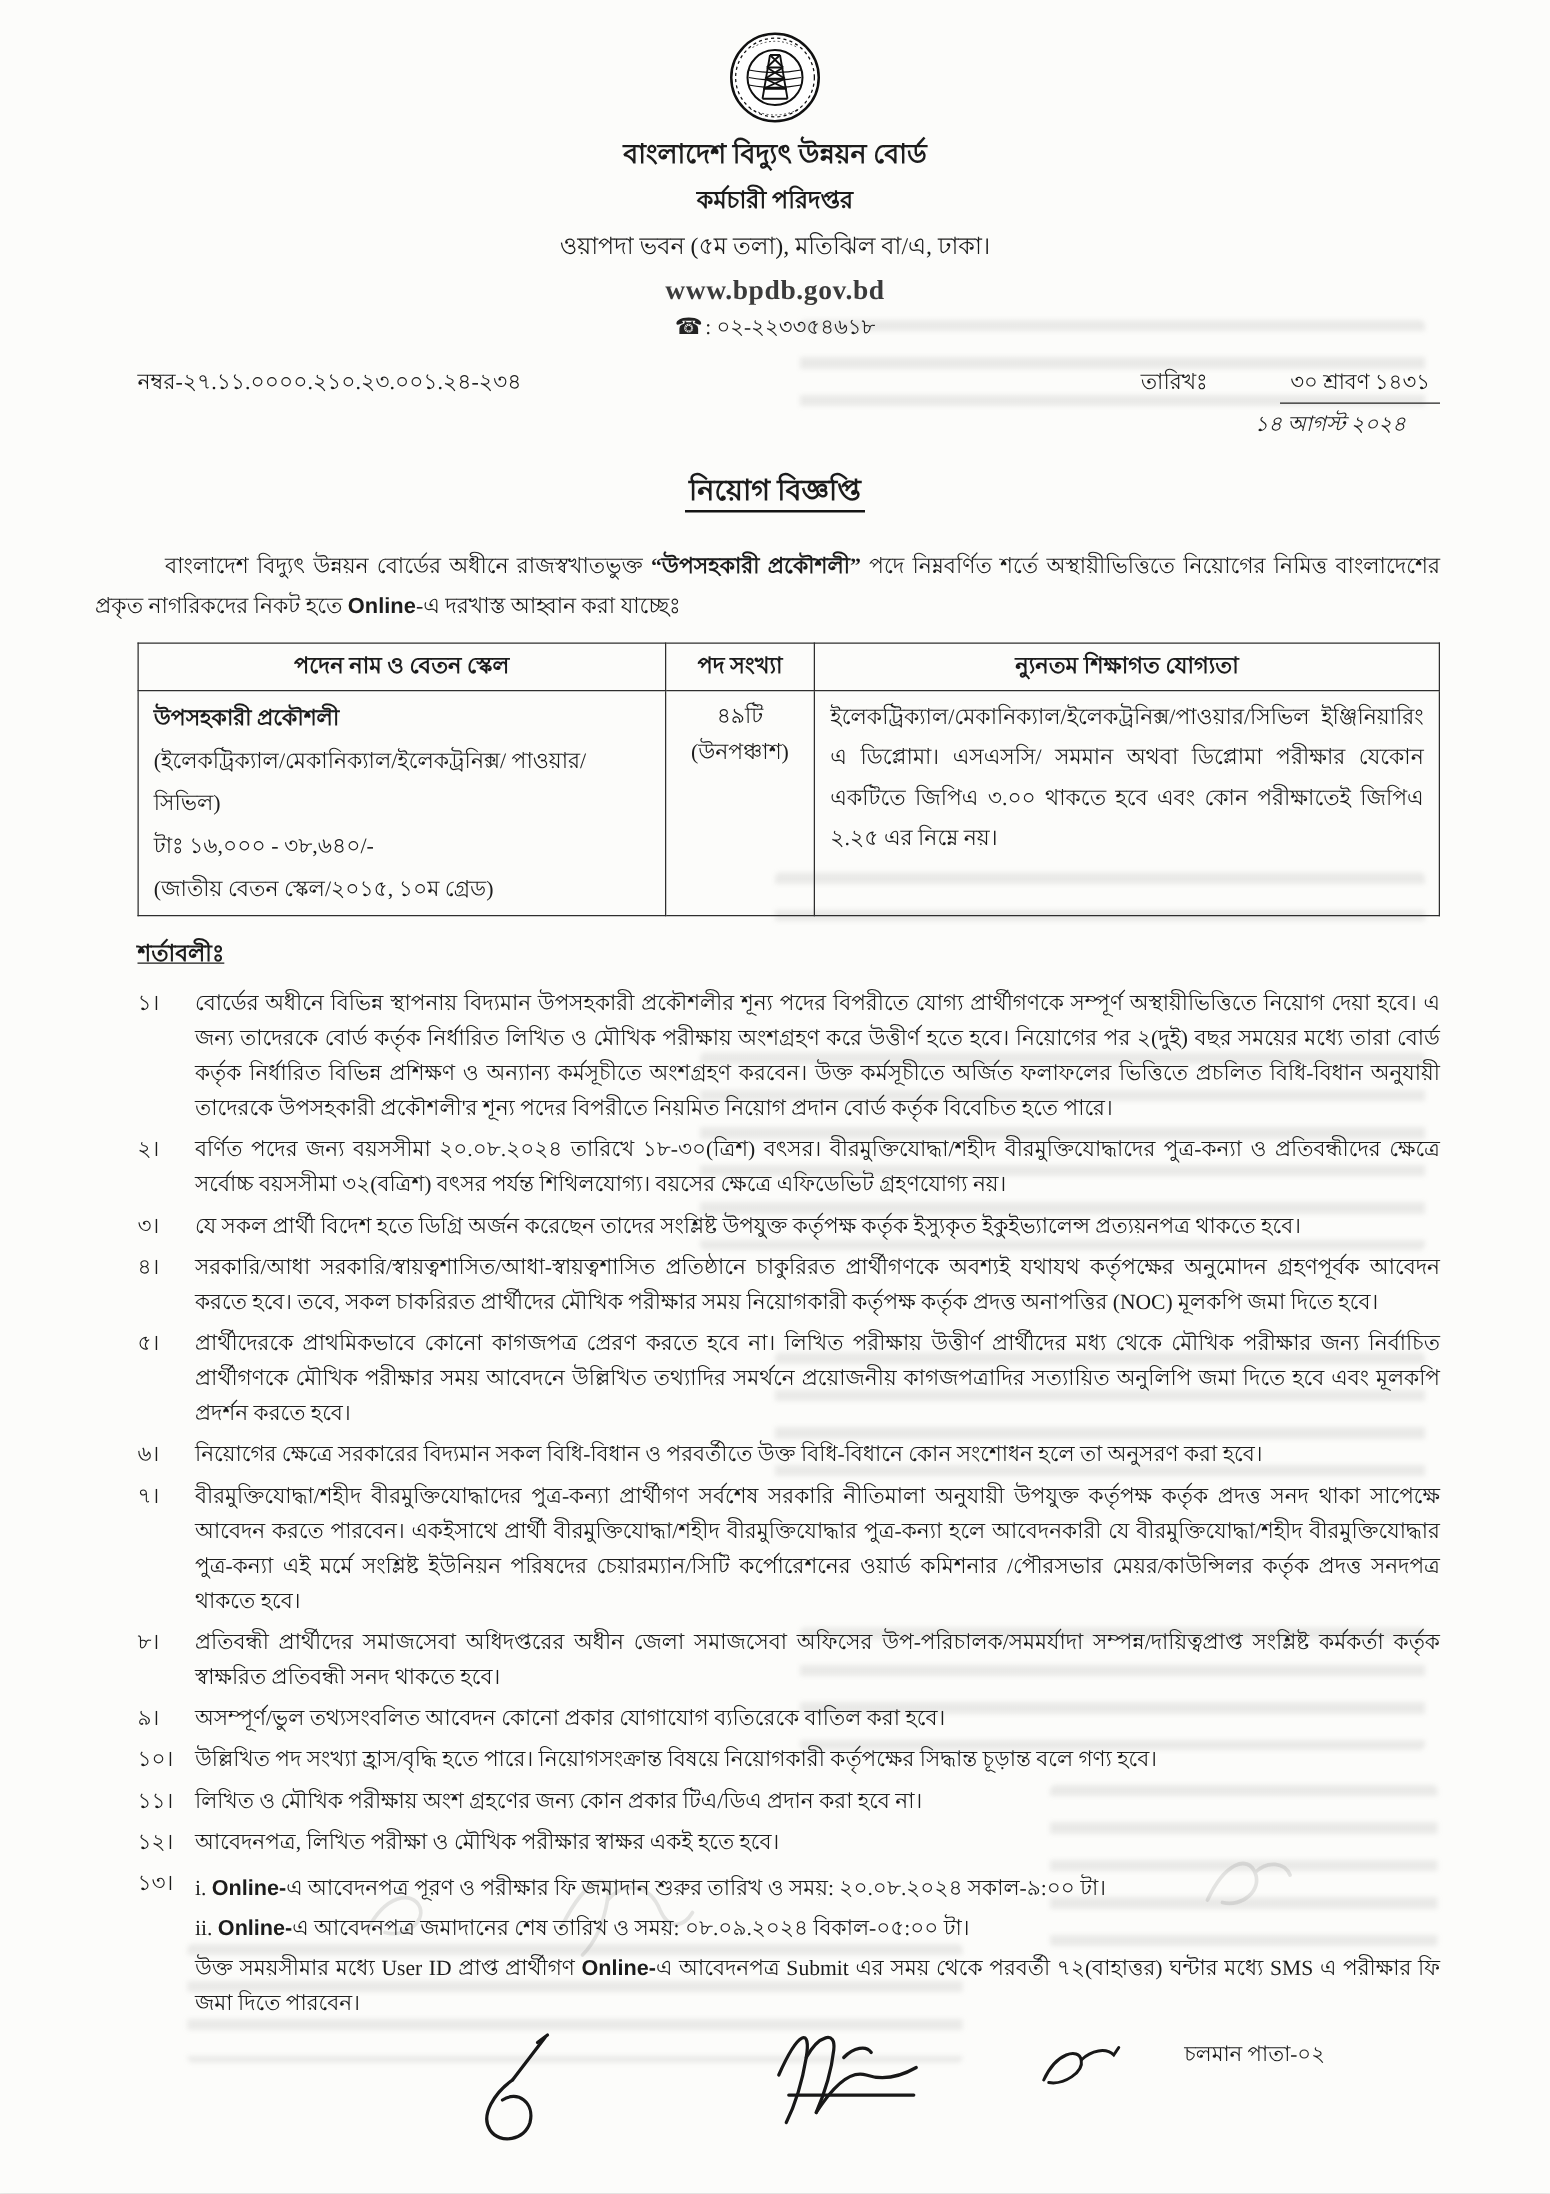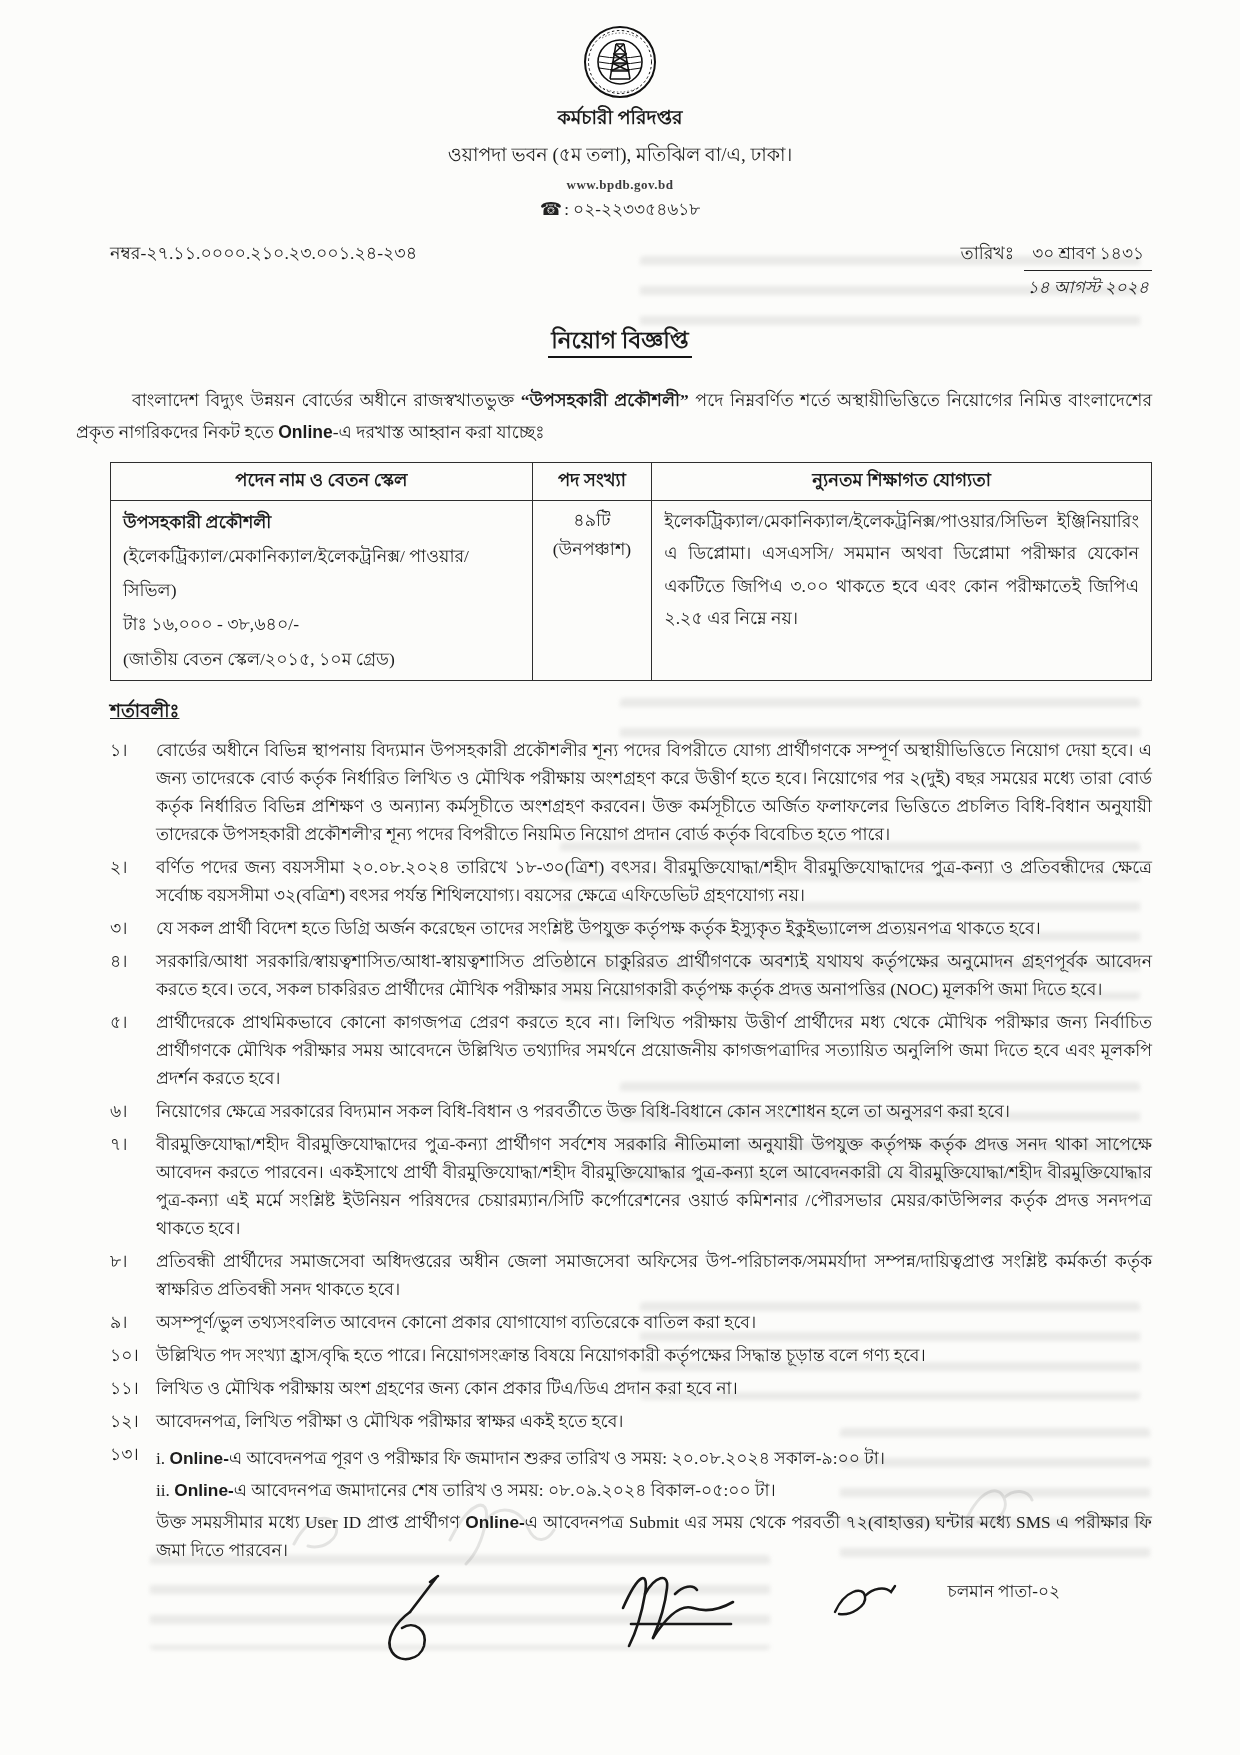--- a/index.html
+++ b/index.html
@@ -13,28 +13,28 @@
     overflow:hidden;
     box-shadow:0 0 8px rgba(0,0,0,.25);
   }
   .page > *{position:relative;z-index:1;}
   
   .header-center{padding-top:24px;text-align:center;}
   .logo-wrap{width:76px;height:76px;margin:0 auto;}
   .org-name{font-size:21.5px;font-weight:700;margin-top:6px;}
   .org-dept{font-size:19px;font-weight:600;margin-top:3px;}
   .org-addr{font-size:19px;margin-top:5px;}
-  .org-web{font-size:13px;font-weight:700;color:#3b3b3b;margin-top:5px;letter-spacing:.5px;}
+  .org-web{font-size:22px;font-weight:700;color:#3b3b3b;margin-top:5px;letter-spacing:.5px;}
   .org-phone{font-size:17px;margin-top:3px;color:#222;}
   .phone-glyph{font-size:18px;margin-right:2px;}
   
   .memo-row{display:flex;justify-content:space-between;align-items:flex-start;margin:16px 88px 0 110px;font-size:17.5px;}
   .date-block{display:flex;gap:10px;}
   .date-stack{text-align:center;font-size:17px;}
-  .date-top{border-bottom:1.5px solid #222;padding:0 8px 2px;}
+  .date-top{border-bottom:1.5px solid #222;padding:0 8px 2px;margin-left:48px;}
   .date-bottom{padding-top:3px;}
   
   .title-row{text-align:center;margin-top:20px;}
   .title-row span{font-size:23px;font-weight:700;border-bottom:2.2px solid #141414;padding:0 3px 3px;}
   .intro{margin:24px 88px 0 76px;font-size:17.5px;line-height:1.8;text-align:justify;text-indent:56px;}
   .bold{font-weight:700;}
   .latin{font-family:"Liberation Serif", serif;}
   .latin-bold{font-family:"Liberation Sans", sans-serif;font-weight:700;}
   
   table.post-table{margin:14px 88px 0 110px;width:calc(100% - 198px);border-collapse:collapse;}
@@ -99,20 +99,21 @@
           <path d="M17 38 Q38 42 59 38"></path>
           <path d="M17 44 Q38 48 59 44"></path>
         </g>
 
         <g stroke="#111" stroke-width=".8" fill="none" opacity=".8">
           <path d="M20 14 Q38 4 56 14" stroke-dasharray="1.5 2"></path>
           <path d="M18 63 Q38 73 58 63" stroke-dasharray="1.5 2"></path>
         </g>
       </svg>
     </div>
+    <div class="org-name">বাংলাদেশ বিদ্যুৎ উন্নয়ন বোর্ড</div>
     <div class="org-dept">কর্মচারী পরিদপ্তর</div>
     <div class="org-addr">ওয়াপদা ভবন (৫ম তলা), মতিঝিল বা/এ, ঢাকা।</div>
     <div class="org-web">www.bpdb.gov.bd</div>
     <div class="org-phone"><span class="phone-glyph">☎</span><span>: ০২-২২৩৩৫৪৬১৮</span></div>
   </div>
 
   <div class="memo-row">
     <div>নম্বর-২৭.১১.০০০০.২১০.২৩.০০১.২৪-২৩৪</div>
     <div class="date-block">
       <span>তারিখঃ</span>

